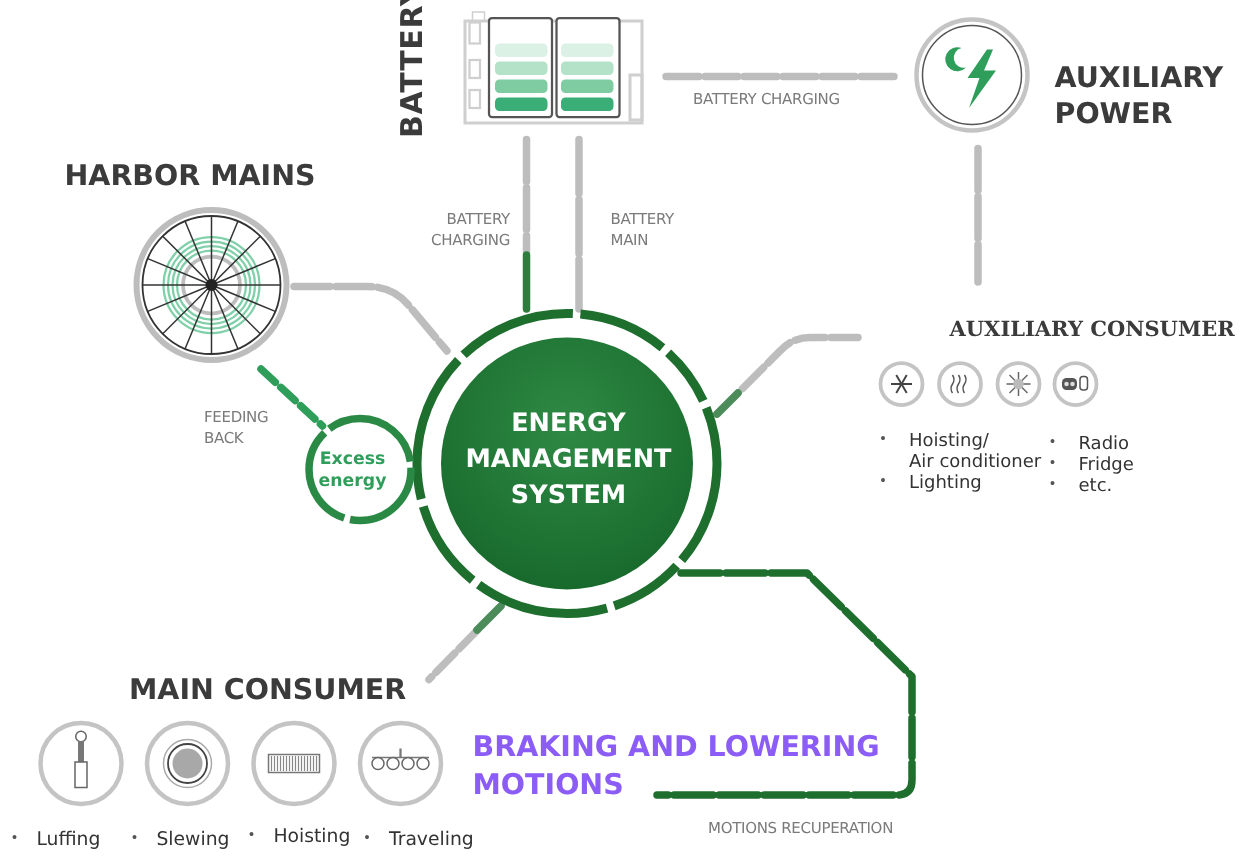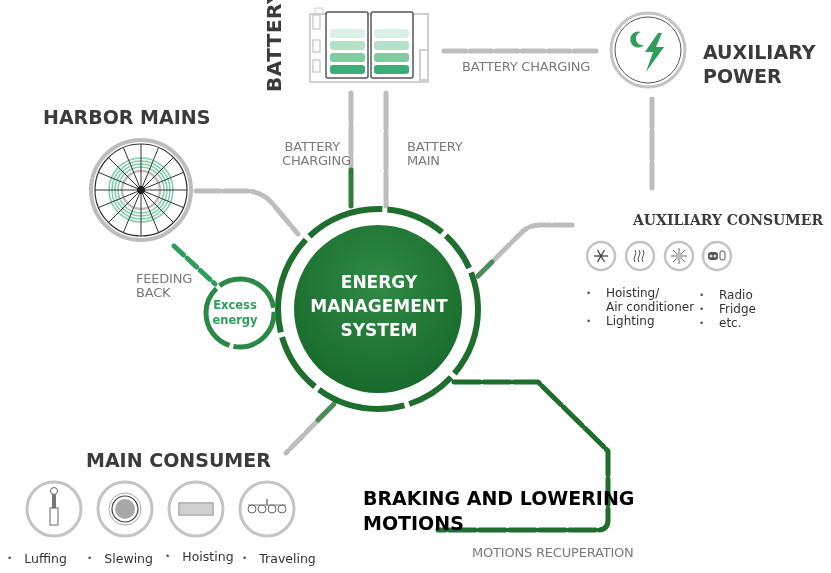--- a/index.html
+++ b/index.html
@@ -1,20 +1,20 @@
 <!DOCTYPE html>
 <html><head>
 <meta charset="utf-8">
 <style>
   html, body { margin:0; padding:0; background:#ffffff; }
   body { width:831px; height:573px; position:relative; overflow:hidden; font-family:"DejaVu Sans", sans-serif; }
   svg#diagram { position:absolute; left:0; top:0; }
-  .lbl { position:absolute; color:#7a7a7a; font-family:"DejaVu Sans", sans-serif; font-size:13px; line-height:14px; letter-spacing:-0.2px; }
+  .lbl { position:absolute; color:#7a7a7a; font-family:"DejaVu Sans", sans-serif; font-size:10px; line-height:14px; letter-spacing:-0.2px; }
   .heading { position:absolute; color:#3b3b3b; font-family:"DejaVu Sans", sans-serif; font-weight:bold; white-space:nowrap; }
-  .green-heading { position:absolute; color:#000000; font-family:"DejaVu Sans", sans-serif; font-weight:bold; font-size:19px; line-height:25px;margin-left:48px; }
+  .green-heading { position:absolute; color:#8b5cf6; font-family:"DejaVu Sans", sans-serif; font-weight:bold; font-size:19px; line-height:25px; }
   .ems-text { position:absolute; left:297px; top:270px; width:164px; text-align:center; color:#ffffff; font-weight:bold; font-size:17px; line-height:24px; font-family:"DejaVu Sans", sans-serif; }
   .excess-text { position:absolute; left:205px; top:298px; width:60px; text-align:center; color:#2e9e5a; font-weight:bold; font-size:11.5px; line-height:15px; }
   .bullets { position:absolute; list-style:none; margin:0; padding:0; font-size:12px; color:#333; line-height:14px; }
   .bullets li { position:relative; padding-left:20px; }
   .bullets li::before { content:"•"; position:absolute; left:0; top:0; font-size:9px; color:#555; }
   .main-item { position:absolute; top:551px; font-size:12.5px; color:#333; white-space:nowrap; }
   .main-item .dot { font-size:9px; color:#555; margin-right:12px; vertical-align:2px; }
 </style>
 </head>
 <body>

